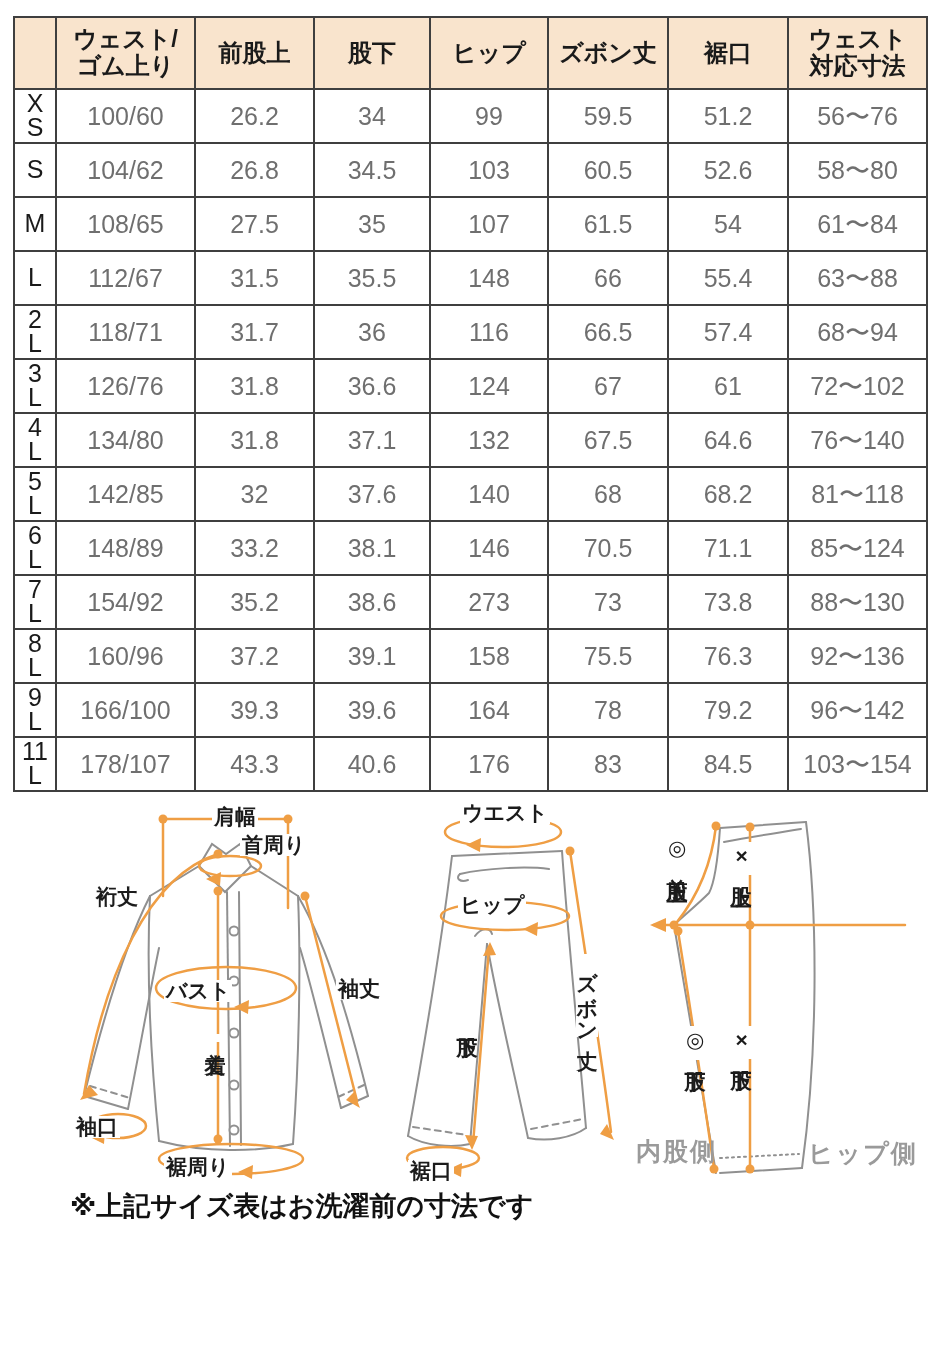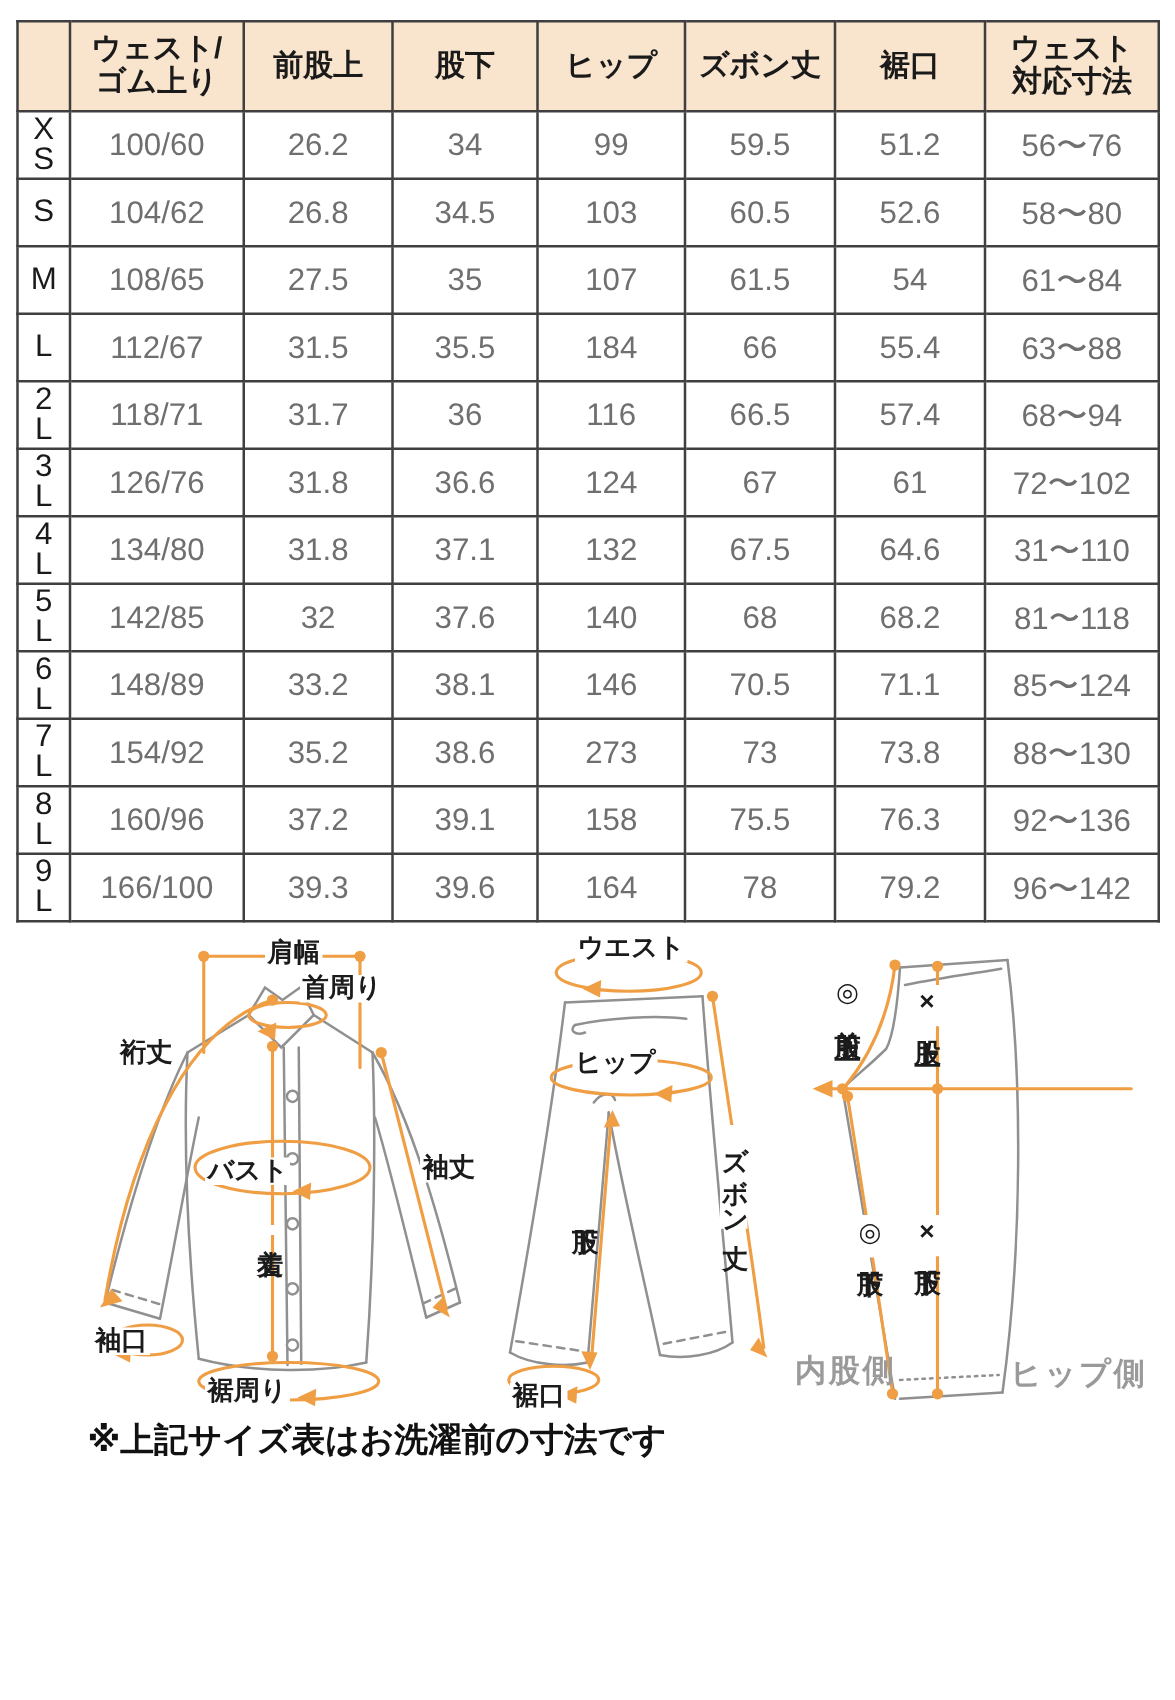--- a/index.html
+++ b/index.html
@@ -83,21 +83,21 @@
       <td class="val">107</td>
       <td class="val">61.5</td>
       <td class="val">54</td>
       <td class="val">61〜84</td>
     </tr>
     <tr>
       <td class="size">L</td>
       <td class="val">112/67</td>
       <td class="val">31.5</td>
       <td class="val">35.5</td>
-      <td class="val">184</td>
+      <td class="val">148</td>
       <td class="val">66</td>
       <td class="val">55.4</td>
       <td class="val">63〜88</td>
     </tr>
     <tr>
       <td class="size">2
 L</td>
       <td class="val">118/71</td>
       <td class="val">31.7</td>
       <td class="val">36</td>
@@ -119,21 +119,21 @@
     </tr>
     <tr>
       <td class="size">4
 L</td>
       <td class="val">134/80</td>
       <td class="val">31.8</td>
       <td class="val">37.1</td>
       <td class="val">132</td>
       <td class="val">67.5</td>
       <td class="val">64.6</td>
-      <td class="val">31〜110</td>
+      <td class="val">76〜140</td>
     </tr>
     <tr>
       <td class="size">5
 L</td>
       <td class="val">142/85</td>
       <td class="val">32</td>
       <td class="val">37.6</td>
       <td class="val">140</td>
       <td class="val">68</td>
       <td class="val">68.2</td>
@@ -175,20 +175,31 @@
     <tr>
       <td class="size">9
 L</td>
       <td class="val">166/100</td>
       <td class="val">39.3</td>
       <td class="val">39.6</td>
       <td class="val">164</td>
       <td class="val">78</td>
       <td class="val">79.2</td>
       <td class="val">96〜142</td>
+    </tr>
+    <tr>
+      <td class="size">11
+L</td>
+      <td class="val">178/107</td>
+      <td class="val">43.3</td>
+      <td class="val">40.6</td>
+      <td class="val">176</td>
+      <td class="val">83</td>
+      <td class="val">84.5</td>
+      <td class="val">103〜154</td>
     </tr>
   </tbody>
 </table>
 
 <div class="diagram">
   <svg width="940" height="390" viewBox="0 0 940 390">
     <g stroke="#909090" stroke-width="2" fill="none" stroke-linecap="round">
 
       <path d="M150,100 L199,70"></path>
         <path d="M251,70 L298,100"></path>

